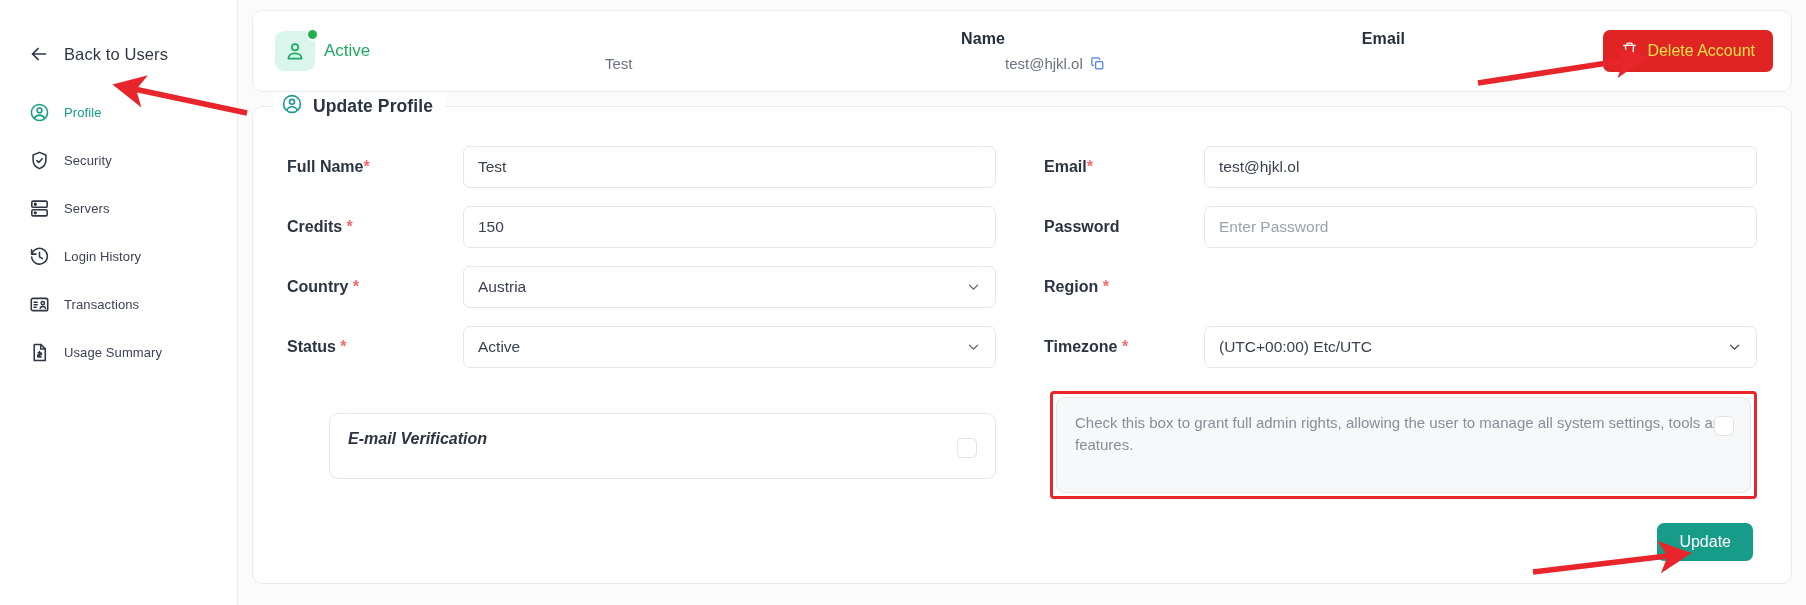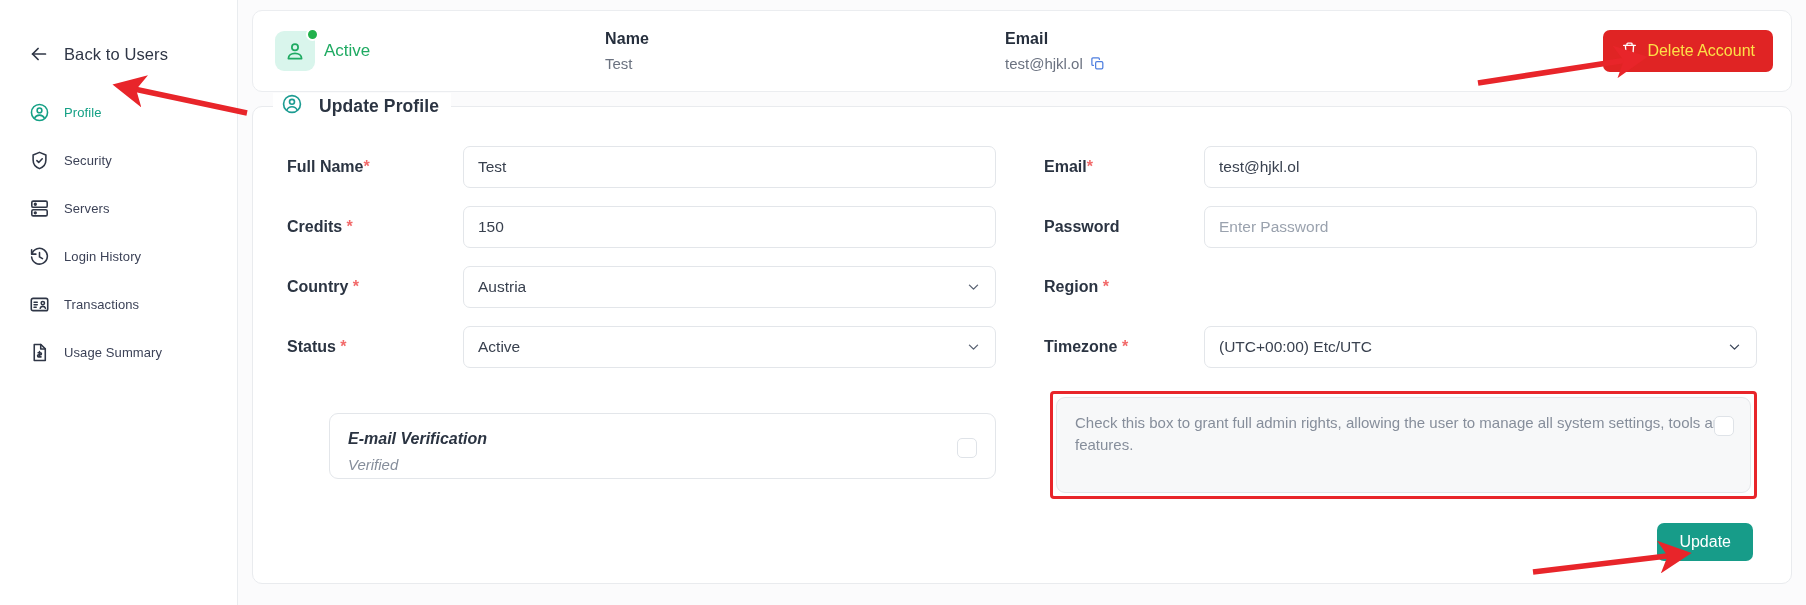--- a/index.html
+++ b/index.html
@@ -54,21 +54,21 @@
     background: #d9f5ec;
     display:flex; align-items:center; justify-content:center;
   }
   .dot {
     position:absolute; top:-3px; right:-4px;
     width: 13px; height: 13px; border-radius: 50%;
     background: #22b14c; border: 2px solid #ffffff;
   }
   .status-text { color:#1faa62; font-size: 17px; font-weight: 500; }
 
-  .hdr-field { width: 400px; }
+  .hdr-field { width: 400px; text-align: right; }
   .hdr-label { font-size: 16px; font-weight: 700; color: #262f3d; margin-bottom: 7px; letter-spacing:.1px;}
   .hdr-value { font-size: 15px; color: #6b7280; display:flex; align-items:center; gap:7px;}
   .copy-ico { cursor:pointer; display:inline-flex; }
 
   .delete-btn {
     margin-left: auto;
     background: #e02424;
     color: #fde047;
     border: none; border-radius: 7px;
     height: 42px; padding: 0 18px;
@@ -84,21 +84,21 @@
     border: 1px solid #e9ebee;
     border-radius: 10px;
     background: #ffffff;
     height: 478px;
     padding: 30px 34px 0 34px;
   }
   .legend {
     position: absolute; top: -14px; left: 20px;
     background: #ffffff;
     padding: 0 12px 0 8px;
-    display: flex; align-items: center; gap: 16px;
+    display: flex; align-items: center; gap: 10px;
   }
   .legend-text { font-size: 17.5px; font-weight: 700; color: #2b3442; letter-spacing:.1px;}
 
   .grid { display: flex; gap: 0; }
   .col { width: 50%; padding-right: 26px; }
   .col.right { padding-right: 0; padding-left: 22px; }
 
   .row { display: flex; align-items: center; height: 60px; }
   .f-label {
     width: 176px; flex: 0 0 176px;
@@ -344,21 +344,20 @@
               <span class="chev">
                   <svg width="15" height="15" viewBox="0 0 24 24" fill="none" stroke="#5b6474" stroke-width="2.2" stroke-linecap="round" stroke-linejoin="round">
                     <path d="M5.5 9l6.5 6.4L18.5 9"></path>
                   </svg>
                 </span>
             </div>
           </div>
 
           <div class="panel left">
             <div class="panel-title">E-mail Verification</div>
-            <div class="panel-sub">Verified</div>
             <div class="panel-check"></div>
           </div>
         </div>
 
         <div class="col right">
 
           <div class="row">
             <div class="f-label"><span>Email</span><span class="req">*</span></div>
             <div class="field">
                 <span>test@hjkl.ol</span>

